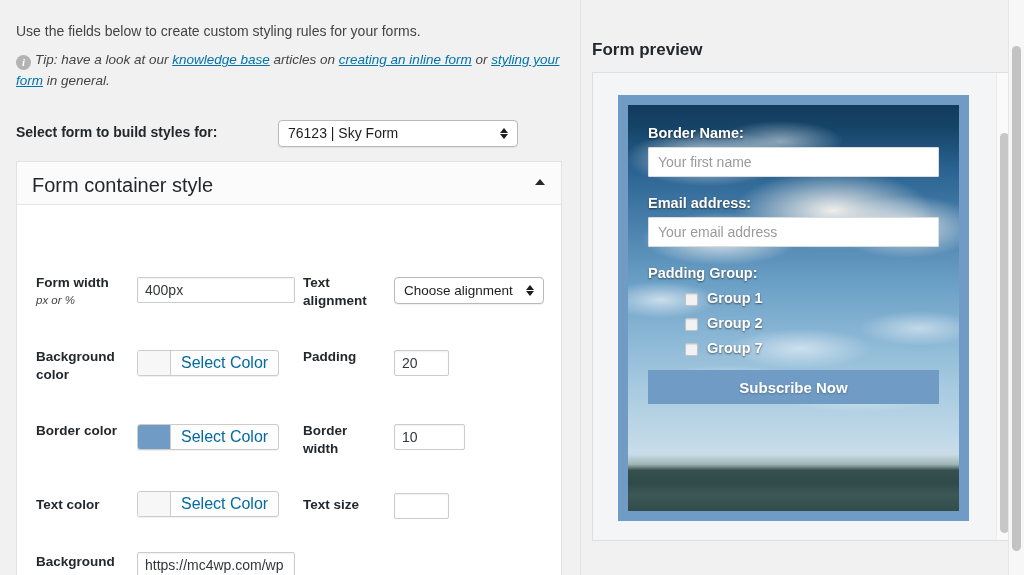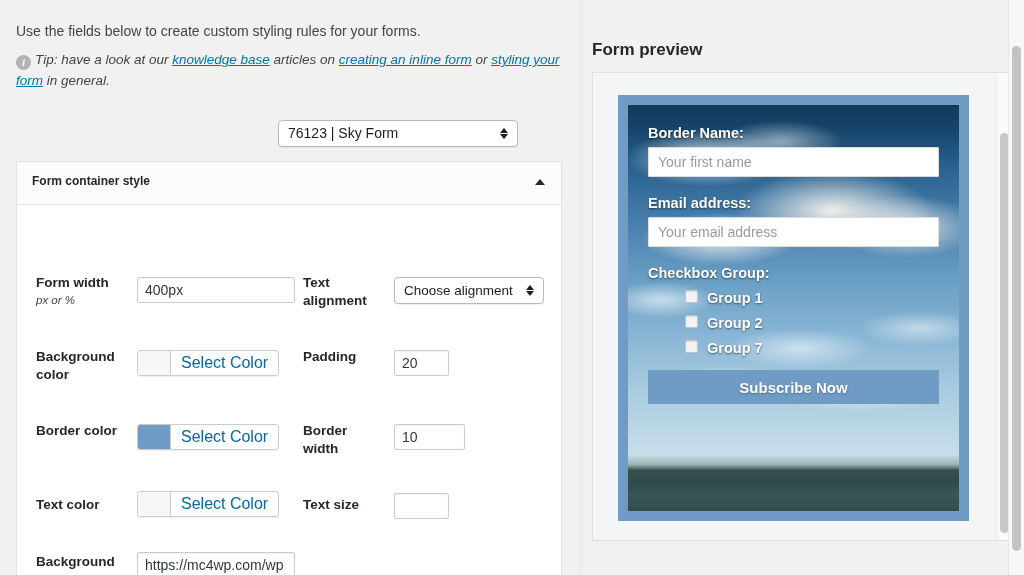--- a/index.html
+++ b/index.html
@@ -145,22 +145,22 @@
   .panel-header {
     position: relative;
     height: 42px;
     border-bottom: 1px solid #e5e5e5;
     background: #fbfbfb;
   }
   .panel-title {
     position: absolute;
     left: 15px;
     top: 12px;
-    font-size: 12px;
-    font-weight: bold;
+    font-size: 20px;
+    font-weight: normal;
     color: #23282d;
   }
   .panel-toggle {
     position: absolute;
     right: 16px;
     top: 17px;
     width: 0;
     height: 0;
     border-left: 5px solid transparent;
     border-right: 5px solid transparent;
@@ -364,21 +364,21 @@
     font-size: 14px;
     color: #666;
     padding: 0 9px;
     margin-bottom: 18px;
     font-family: "Liberation Sans", sans-serif;
     outline: none;
   }
   .sf-input::placeholder { color: #9a9a9a; opacity: 1; }
   .sf-cb-row {
     display: flex;
-    align-items: flex-start;
+    align-items: flex-end;
     margin-bottom: 9px;
     padding-left: 37px;
   }
   .sf-cb {
     width: 13px;
     height: 13px;
     box-sizing: border-box;
     background: #f2f2f2;
     border: 1px solid #c4c4c4;
     border-radius: 2px;
@@ -437,20 +437,21 @@
 
   <div class="left-col">
 
     <div class="intro-text">Use the fields below to create custom styling rules for your forms.</div>
 
     <div class="tip-block">
       <span class="tip-icon">i</span><span>Tip: have a look at our </span><span class="tip-link">knowledge base</span><span> articles on </span><span class="tip-link">creating an inline form</span><span> or </span><span class="tip-link">styling your form</span><span> in general.</span>
     </div>
 
     <div class="select-form-row">
+      <div class="select-form-label">Select form to build styles for:</div>
       <div class="mac-select">
         <span>76123 | Sky Form</span>
         <span class="updown"></span>
       </div>
     </div>
 
     <div class="panel">
       <div class="panel-header">
         <div class="panel-title">Form container style</div>
         <div class="panel-toggle"></div>
@@ -524,21 +525,21 @@
 
       <div class="sky-form" id="sky-form" style="border-color: rgb(111, 155, 196);">
         <div class="sky-bg"></div>
         <div class="sky-inner">
           <div class="sf-label">Border Name:</div>
           <input class="sf-input" placeholder="Your first name" style="">
 
           <div class="sf-label">Email address:</div>
           <input class="sf-input" placeholder="Your email address" style="">
 
-          <div class="sf-label" style="margin-bottom:9px;">Checkbox Group:</div>
+          <div class="sf-label" style="margin-bottom:9px;">Padding Group:</div>
 
           <div class="sf-cb-row">
             <span class="sf-cb"></span>
             <span class="sf-cb-text">Group 1</span>
           </div>
           <div class="sf-cb-row">
             <span class="sf-cb"></span>
             <span class="sf-cb-text">Group 2</span>
           </div>
           <div class="sf-cb-row">

